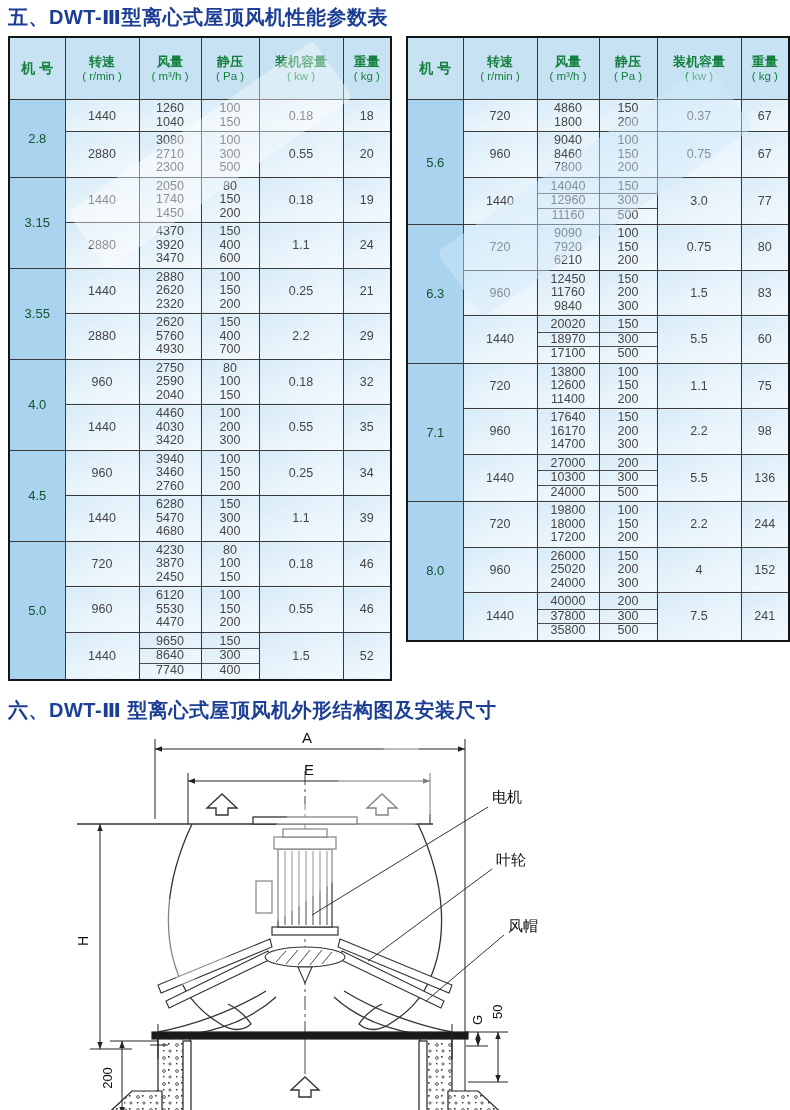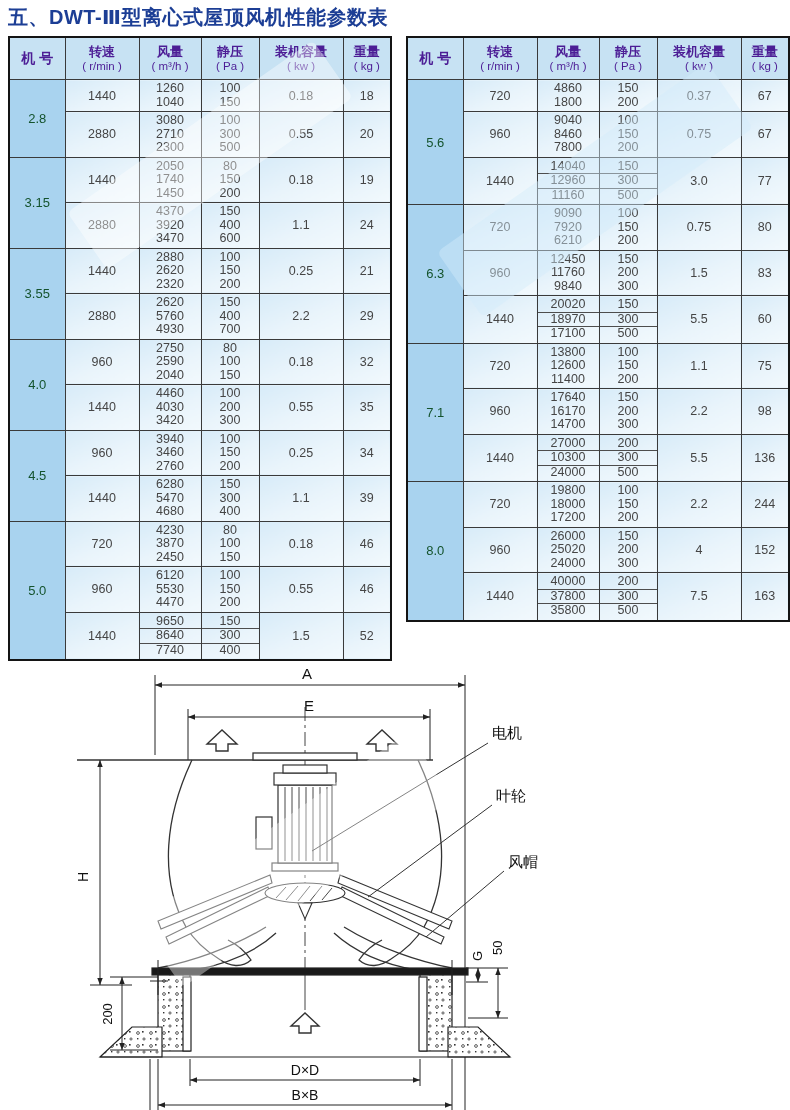--- a/index.html
+++ b/index.html
@@ -13,21 +13,21 @@
   }
   .tables{display:flex;gap:14px;align-items:flex-start;}
   table.perf{
     border-collapse:collapse;border:2px solid #141414;table-layout:fixed;
     width:382px;
   }
   table.perf th,table.perf td{
     border:1px solid #3a3a3a;text-align:center;vertical-align:middle;
   }
   table.perf th{
-    background:#c7e2f3;color:#4c1d95;padding:5px 0;line-height:15px;margin-top:42px;
+    background:#c7e2f3;color:#15803d;padding:15px 0;line-height:15px;margin-top:42px;
   }
   table.perf th .lbl{font-size:13px;font-weight:bold;display:block;}
   table.perf th .unit{font-size:11.5px;font-weight:normal;display:block;}
   table.perf td{
     font-size:12.5px;color:#454545;padding:2px 0;
     background:linear-gradient(155deg,#d7ebf8 0%,#e9f4fb 55%,#f2f9fd 100%);
   }
   table.perf td.model{
     background:#a9d3ef;font-size:13px;color:#14532d;
   }
@@ -597,26 +597,27 @@
               </div>
             </td>
             <td class="lined">
               <div class="stack">
                 <div>200</div>
                 <div>300</div>
                 <div>500</div>
               </div>
             </td>
             <td>7.5</td>
-            <td>163</td>
+            <td>241</td>
           </tr>
         </tbody>
       </table>
   </div>
 
+  <h2 class="sec" style="margin-top:16px;">六、DWT-Ⅲ 型离心式屋顶风机外形结构图及安装尺寸</h2>
 
   <svg class="diagram" width="640" height="472" viewBox="0 0 640 472">
     <defs>
       <marker id="arr" viewBox="0 0 10 10" refX="9" refY="5" markerWidth="8" markerHeight="8" orient="auto-start-reverse">
         <path d="M0,1.5 L9,5 L0,8.5 z" fill="#222"></path>
       </marker>
       <pattern id="conc" width="13" height="13" patternUnits="userSpaceOnUse">
         <rect width="13" height="13" fill="#ffffff"></rect>
         <circle cx="3" cy="4" r="1.4" fill="none" stroke="#333" stroke-width="0.8"></circle>
         <circle cx="9" cy="10" r="1.1" fill="none" stroke="#333" stroke-width="0.8"></circle>

